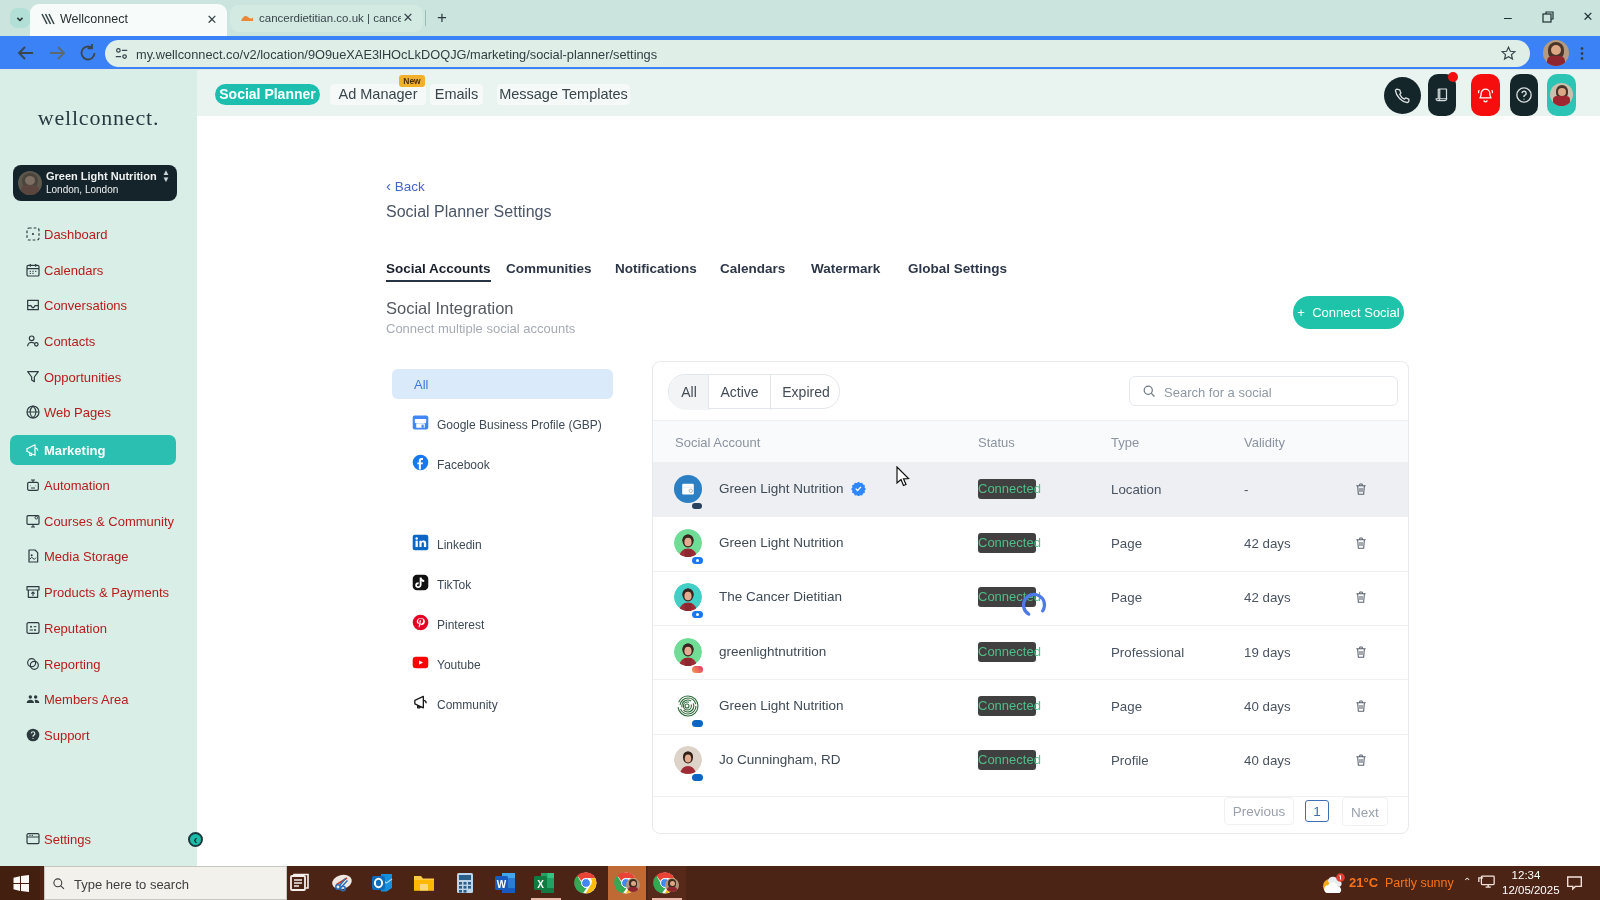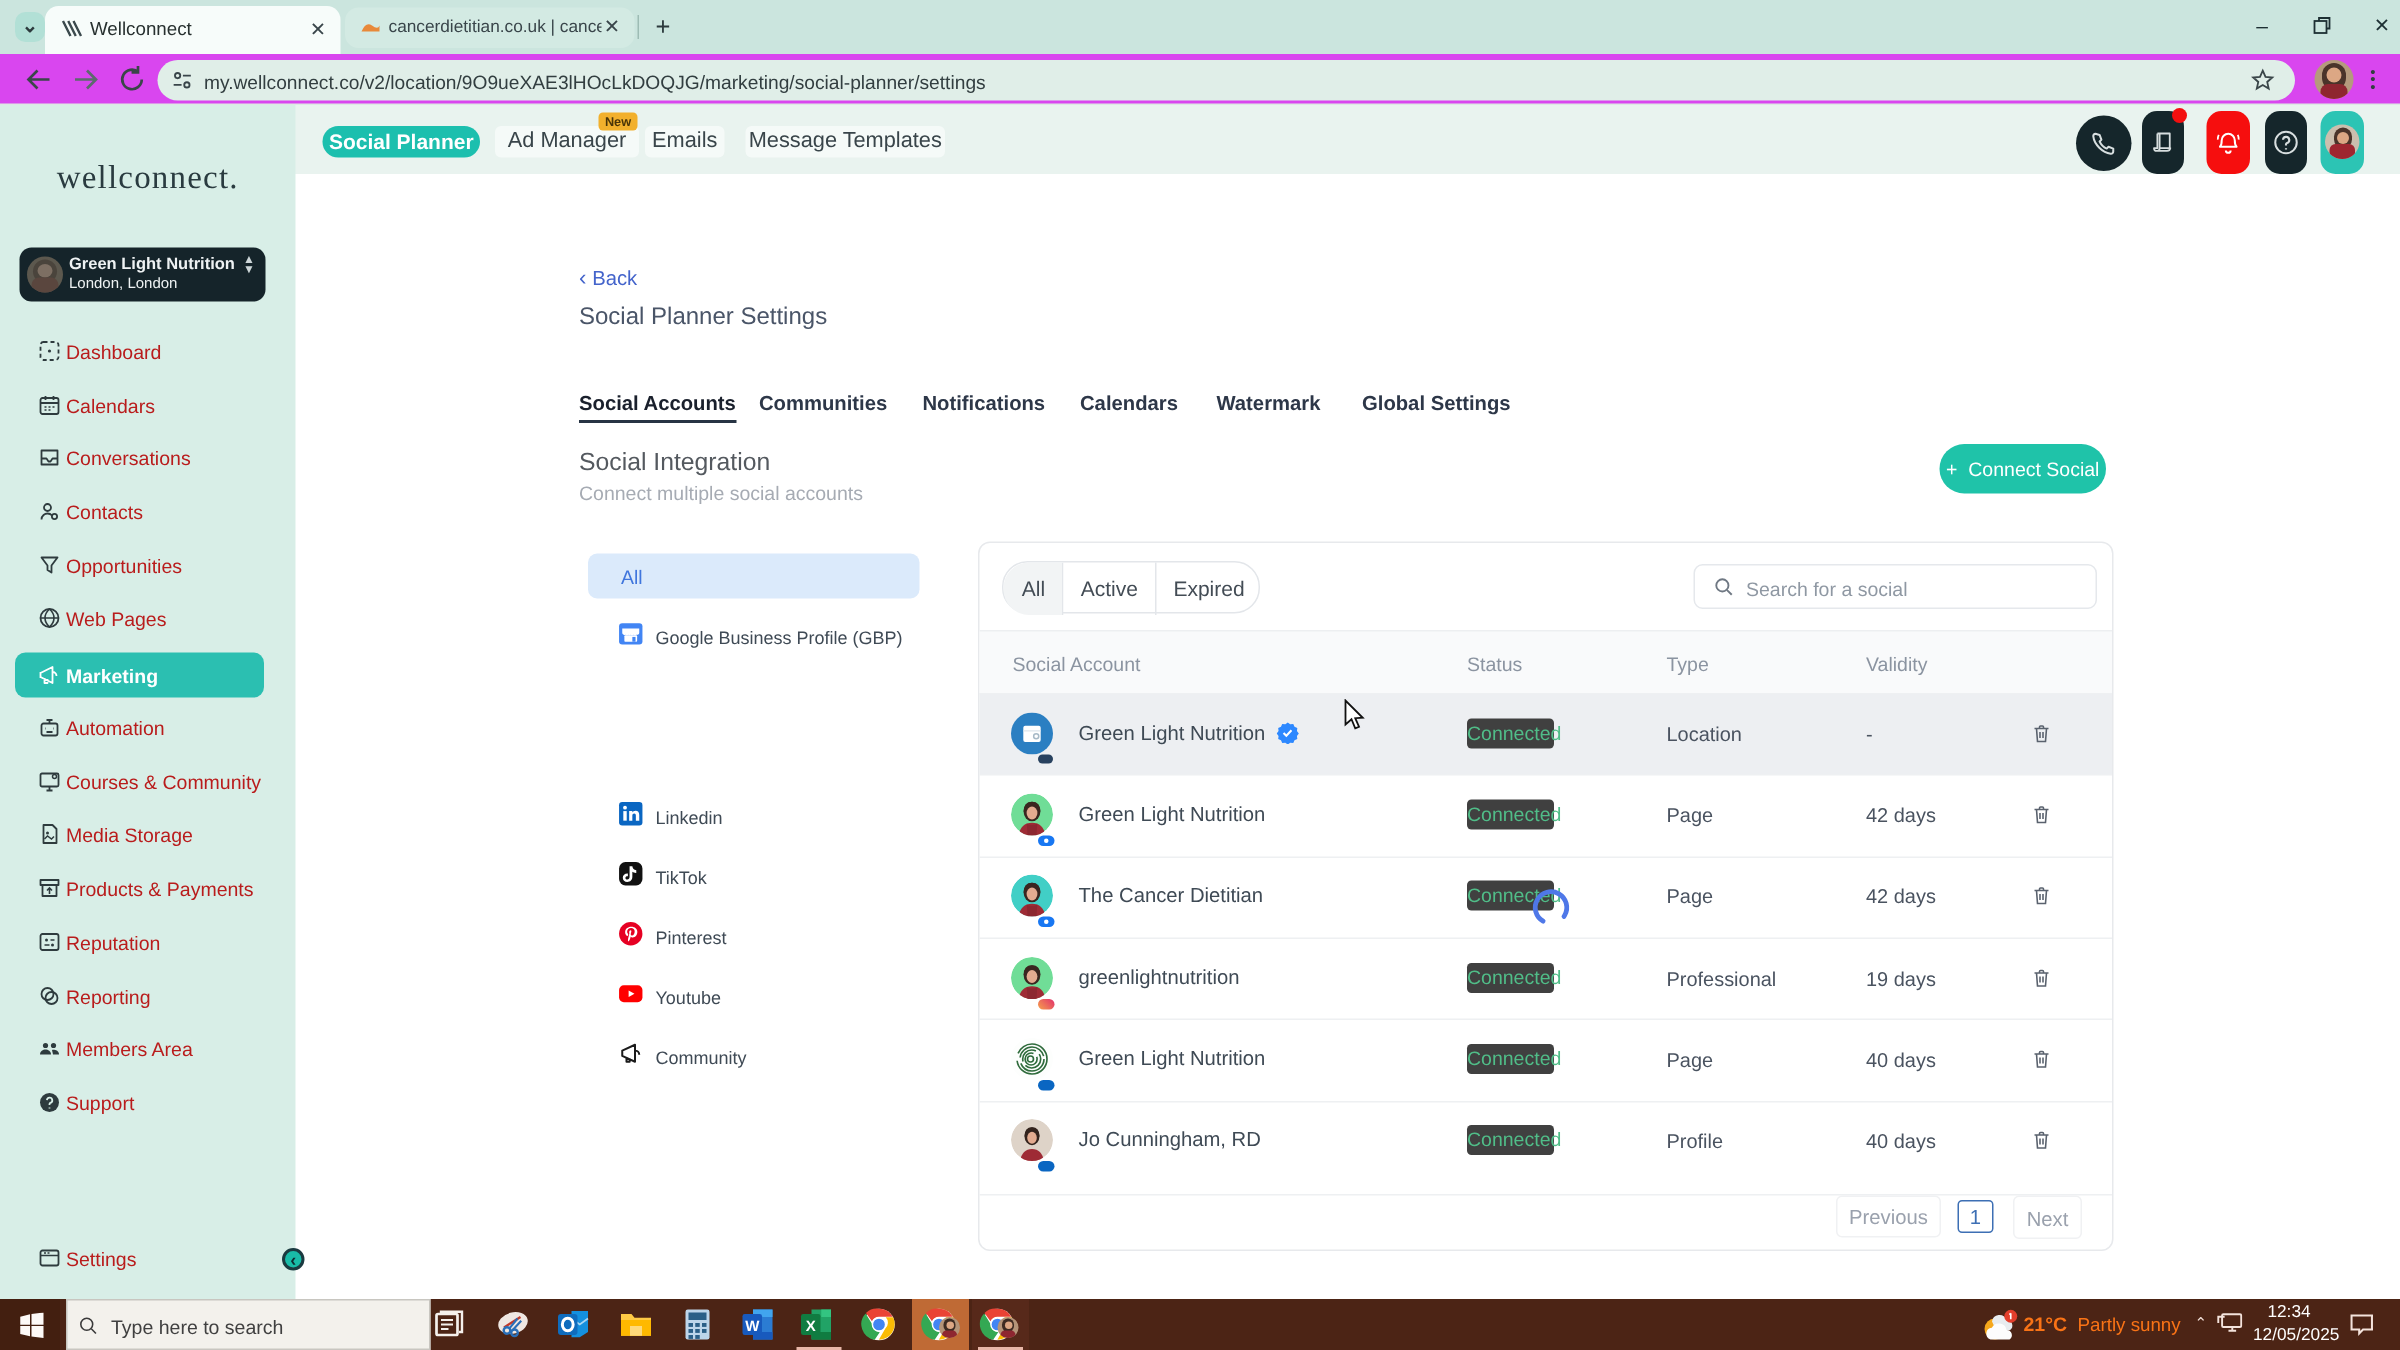--- a/index.html
+++ b/index.html
@@ -10,21 +10,21 @@
 #tabstrip { position:absolute; left:0; top:0; width:1600px; height:36px; background:#cbe5de; }
 #tabsearch { position:absolute; left:10px; top:8px; width:20px; height:20px; border-radius:7px; background:#b2e0d6; color:#2c3a3d; font-size:13px; font-weight:bold; text-align:center; line-height:18px; }
 .tab { position:absolute; top:4px; height:32px; border-radius:9px 9px 0 0; font-size:12.5px; color:#27302f; }
 #tab1 { left:30px; width:197px; background:#f7fcfa; }
 #tab2 { left:230px; width:193px; background:#d3eae3; border-radius:9px; height:27px; top:5px; }
 .tab .title { position:absolute; left:30px; top:8px; white-space:nowrap; overflow:hidden; }
 .tab .closex { position:absolute; right:8px; top:9px; width:14px; height:14px; font-size:13px; line-height:14px; text-align:center; color:#39454a; }
 #newtab { position:absolute; left:432px; top:8px; width:20px; height:20px; font-size:17px; line-height:19px; text-align:center; color:#2c3a3d; }
 #tabsep { position:absolute; left:425px; top:10px; width:1px; height:16px; background:#9dbcb4; }
 .winctl { position:absolute; top:0; width:40px; height:34px; color:#1d2f33; text-align:center; line-height:34px; }
-#toolbar { position:absolute; left:0; top:36px; width:1600px; height:34px; background:#d946ef; border-bottom:1px solid #dde9e4; }
+#toolbar { position:absolute; left:0; top:36px; width:1600px; height:34px; background:#3b82f6; border-bottom:1px solid #dde9e4; }
 .navic { position:absolute; top:5px; width:24px; height:24px; color:#3a4649; }
 #omnibox { position:absolute; left:105px; top:4px; width:1425px; height:27px; border-radius:14px; background:#e0eee8; }
 #urltext { position:absolute; left:31px; top:7px; font-size:12.8px; color:#323e40; }
 #avatar-tb { position:absolute; left:1543px; top:4px; width:26px; height:26px; border-radius:50%; background:#b59a7d; overflow:hidden; }
 #menu3 { position:absolute; left:1578px; top:10px; color:#323e40; font-size:10px; letter-spacing:0; line-height:5px; width:8px; text-align:center; }
 
 
 #sidebar { position:absolute; left:0; top:70px; width:231px; height:796px; background:#d8eee7; }
 #logo { position:absolute; left:0; top:35px; width:197px; text-align:center; font-family:"Liberation Serif", serif; font-size:22px; color:#2a3b40; letter-spacing:0.8px; }
 #locpill { position:absolute; left:13px; top:95px; width:164px; height:36px; background:#15242a; border-radius:8px; color:#eef2f3; }
@@ -316,20 +316,27 @@
   <div style="position:absolute;left:217px;top:261px;color:#4076dd;font-size:13px;">All</div>
   <div class="plat" style="top:293px;">
       <svg class="pic" viewBox="0 0 24 24">
         <rect x="1" y="2" width="22" height="20" rx="3" fill="#4285f4"></rect>
         <path d="M4 7 h16 v4 a2 2 0 0 1 -2.7 1.9 a2 2 0 0 1 -2.6 0 a2 2 0 0 1 -2.6 0 a2 2 0 0 1 -2.6 0 a2 2 0 0 1 -2.7 0 A2 2 0 0 1 4 11 z" fill="#fff"></path>
         <rect x="6" y="13.5" width="12" height="6" rx="0.8" fill="#fff"></rect>
         <rect x="13.5" y="15" width="3" height="4.5" fill="#4285f4"></rect>
       </svg>
       <span class="pl">Google Business Profile (GBP)</span>
     </div>
+  <div class="plat" style="top:333px;">
+      <svg class="pic" viewBox="0 0 24 24">
+        <circle cx="12" cy="12" r="11" fill="#1877f2"></circle>
+        <path d="M15.5 8.5 h-2 c-.5 0 -1 .5 -1 1.2 V12 h3 l-.5 2.6 h-2.5 V22 h-2.8 v-7.4 H7.5 V12 h2.2 V9.3 c0 -2.2 1.4 -3.6 3.4 -3.6 l2.4 .1 z" fill="#fff"></path>
+      </svg>
+      <span class="pl">Facebook</span>
+    </div>
   <div class="plat" style="top:413px;">
       <svg class="pic" viewBox="0 0 24 24">
         <rect x="1" y="1" width="22" height="22" rx="3" fill="#0a66c2"></rect>
         <rect x="5" y="9.5" width="3.2" height="9" fill="#fff"></rect>
         <circle cx="6.6" cy="6.3" r="1.8" fill="#fff"></circle>
         <path d="M10.5 9.5 h3 v1.3 c.5 -.9 1.6 -1.6 3 -1.6 2.3 0 3.5 1.4 3.5 4 v5.3 h-3.2 v-4.8 c0 -1.3 -.5 -2 -1.5 -2 -1.1 0 -1.8 .8 -1.8 2 v4.8 h-3 z" fill="#fff"></path>
       </svg>
       <span class="pl">Linkedin</span>
     </div>
   <div class="plat" style="top:453px;">

